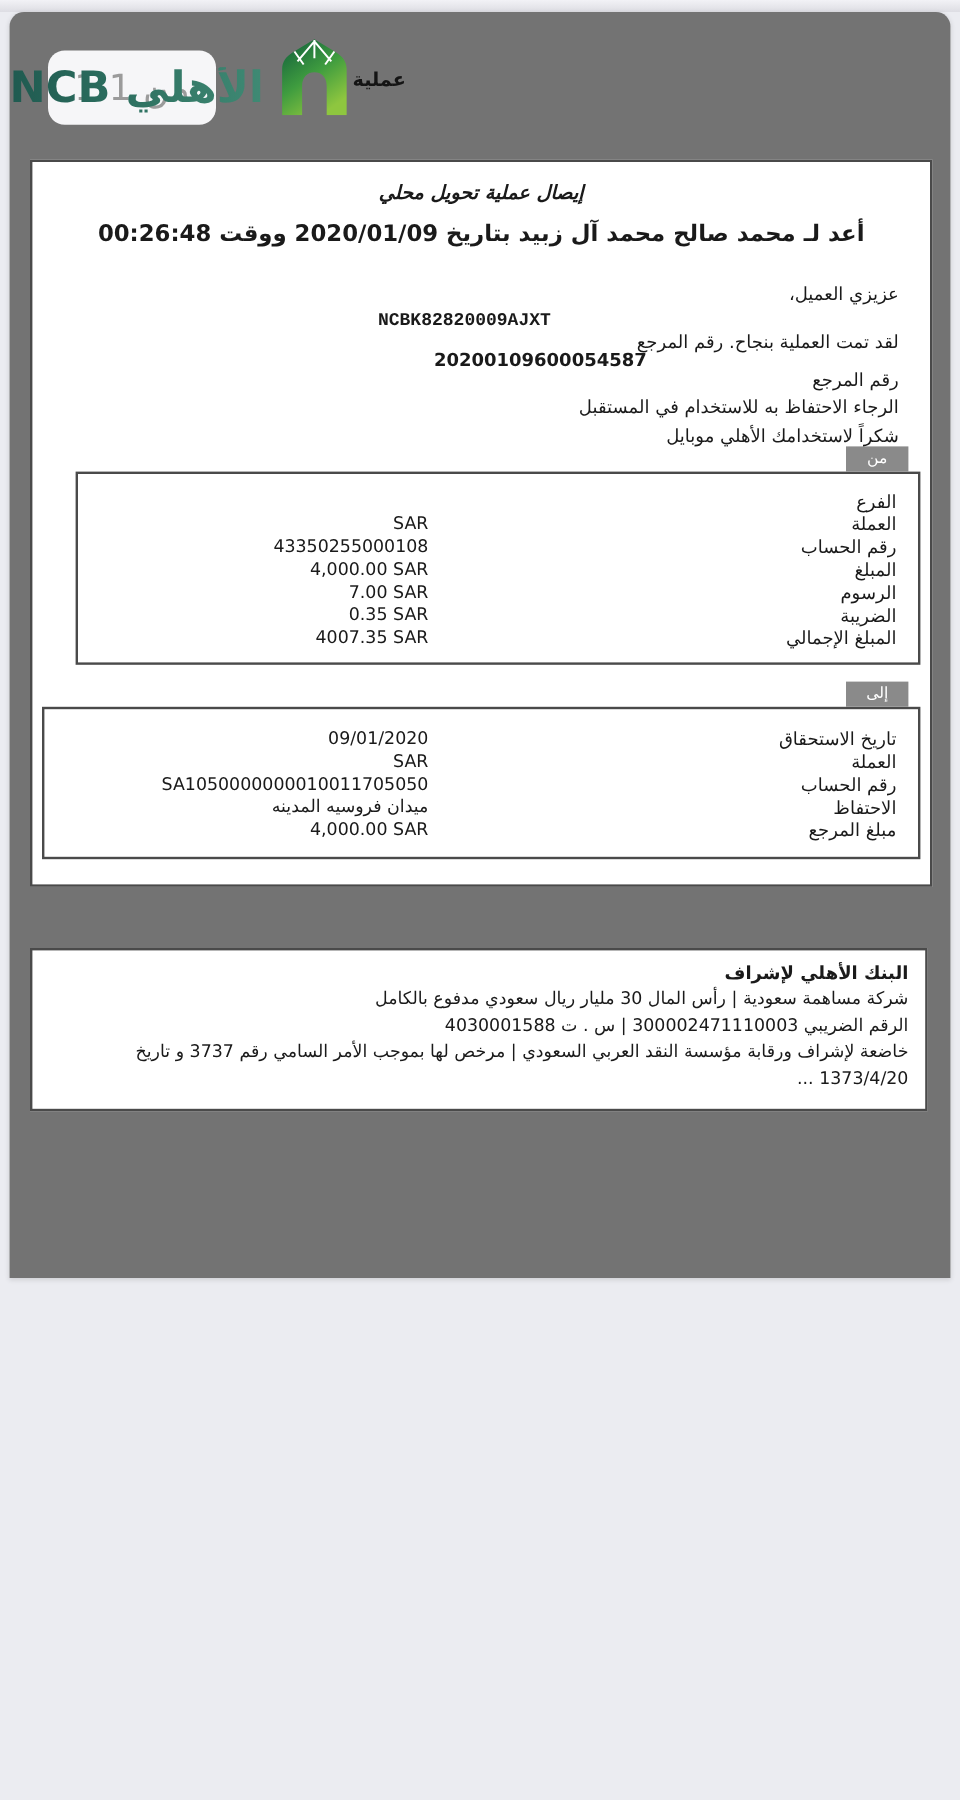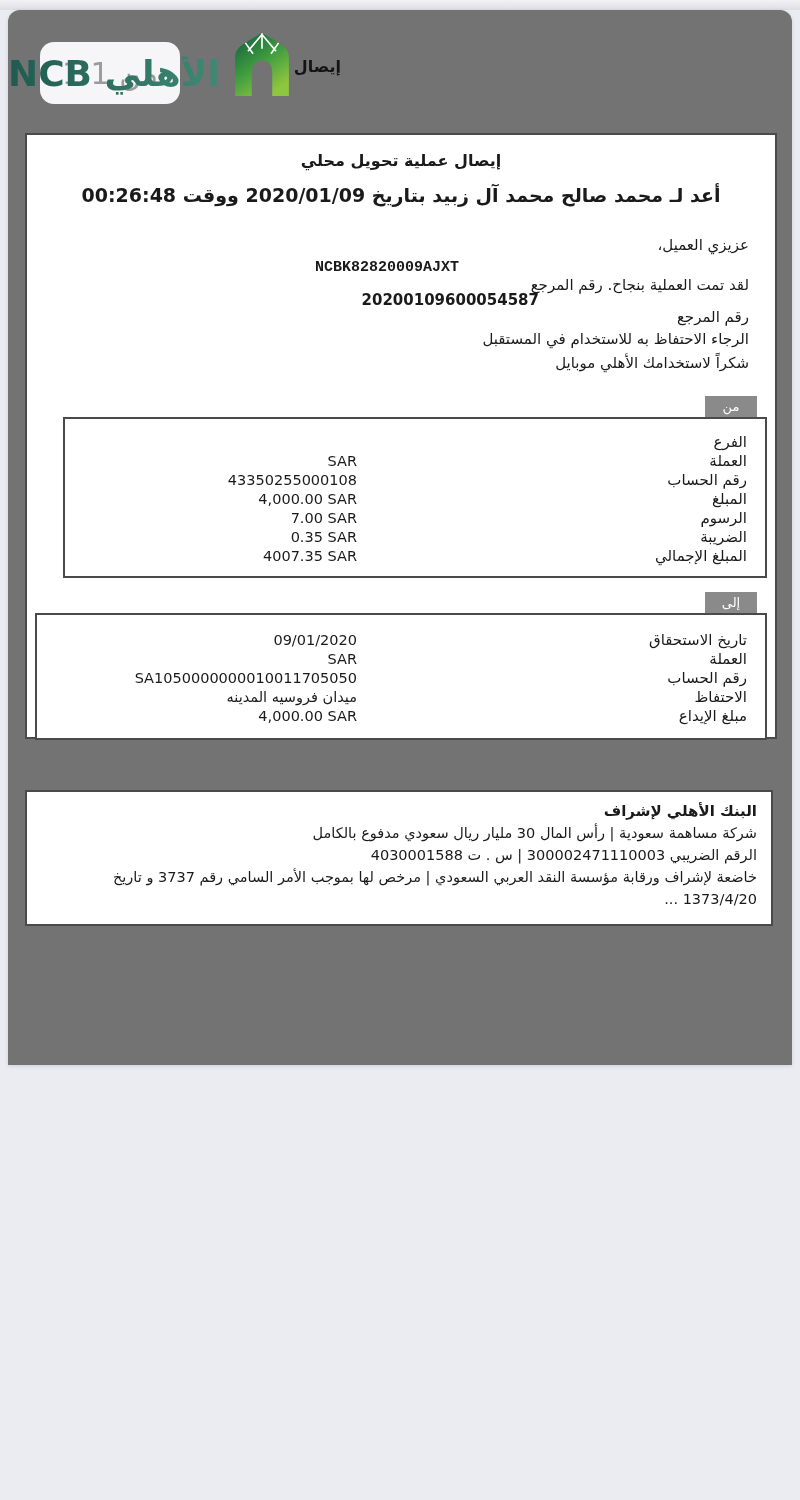--- a/index.html
+++ b/index.html
@@ -35,36 +35,36 @@
     -webkit-background-clip:text;background-clip:text;color:transparent;
     padding-bottom:4px;
   }
   .logo-mark{width:64px;height:64px;display:block;}
   .logo-subtitle{font-size:16px;font-weight:bold;margin-top:4px;color:#141414;}
   
   .main-box{
     position:absolute;left:17px;top:123px;width:748px;height:602px;
     border:2px solid #4a4a4a;background:#fff;
   }
-  .hdr1{margin-top:16px;text-align:center;font-weight:bold;font-size:16px;}
+  .hdr1{margin-top:16px;text-align:center;font-weight:bold;font-size:16px;font-style:italic;}
   .hdr2{margin-top:14px;text-align:center;font-weight:bold;font-size:19px;direction:rtl;}
   .msg{direction:rtl;font-size:15px;}
   .greeting{margin:30px 26px 0 26px;text-align:right;}
   .ref-row{position:relative;height:30px;margin-top:2px;}
   .ref-row:first-of-type{margin-top:12px;}
   .ref-label{position:absolute;right:26px;top:20px;}
   .ref-val{position:absolute;top:3px;font-weight:bold;direction:ltr;font-size:15px;}
   .ref-val.v0{right:316px;font-family:Liberation Mono, monospace;}
   .ref-val.v1{right:236px;}
   .note{margin:12px 26px 0 26px;text-align:right;}
   .note2{margin:6px 26px 0 26px;text-align:right;}
   .note3{margin:6px 26px 0 26px;text-align:right;}
   
   .section{direction:rtl;margin:0 8px;}
-  .section.first{margin-top:24px;padding-left:28px;}
+  .section.first{margin-top:0;padding-left:28px;}
   .section.second{margin-top:14px;}
   .tab{
     width:52px;height:21px;background:#8a8a8a;color:#ffffff;
     font-size:13px;display:flex;align-items:center;justify-content:center;
     margin-right:10px;
   }
   .inner-box{border:2px solid #4a4a4a;background:#fff;}
   .inner-box.from{padding:14px 0 10px 0;}
   .inner-box.to{padding:16px 0 12px 0;}
   .data-row{position:relative;height:19px;}
@@ -100,21 +100,21 @@
           <linearGradient id="ncbg" x1="0" y1="0" x2="0.6" y2="1">
             <stop offset="0" stop-color="#0f5b3c"></stop>
             <stop offset="0.55" stop-color="#3f9c3f"></stop>
             <stop offset="1" stop-color="#8ec63f"></stop>
           </linearGradient>
         </defs>
         <path d="M8,40 C8,30 13,24 22,18 L50,1 L78,18 C87,24 92,30 92,40 L92,100 L66,100 L66,62 C66,50 59,44 50,44 C41,44 34,50 34,62 L34,100 L8,100 Z" fill="url(#ncbg)"></path>
         <path d="M50,2 L50,26 M50,4 L28,30 M50,4 L72,30 M24,17 L36,34 M76,17 L64,34" stroke="#ffffff" stroke-width="2.6" fill="none"></path>
       </svg>
     </div>
-    <div class="logo-subtitle">إيصال</div>
+    <div class="logo-subtitle">عملية</div>
   </div>
 
   <div class="main-box">
     <div class="hdr1">إيصال عملية تحويل محلي</div>
     <div class="hdr2">أعد لـ محمد صالح محمد آل زبيد بتاريخ 2020/01/09 ووقت 00:26:48</div>
 
     <div class="msg greeting">عزيزي العميل،</div>
 
     <div class="msg ref-row">
       <span class="ref-label">لقد تمت العملية بنجاح. رقم المرجع</span>
@@ -175,21 +175,21 @@
         </div>
         <div class="data-row">
           <span class="row-label">رقم الحساب</span>
           <span class="row-val">SA1050000000010011705050</span>
         </div>
         <div class="data-row">
           <span class="row-label">الاحتفاظ</span>
           <span class="row-val">ميدان فروسيه المدينه</span>
         </div>
         <div class="data-row">
-          <span class="row-label">مبلغ الإيداع</span>
+          <span class="row-label">مبلغ المرجع</span>
           <span class="row-val">4,000.00 SAR</span>
         </div>
       </div>
     </div>
   </div>
 
   <div class="footer-box">
     <div class="footer-title">البنك الأهلي لإشراف</div>
     <div>شركة مساهمة سعودية | رأس المال 30 مليار ريال سعودي مدفوع بالكامل</div>
     <div>الرقم الضريبي 300002471110003 | س . ت 4030001588</div>

